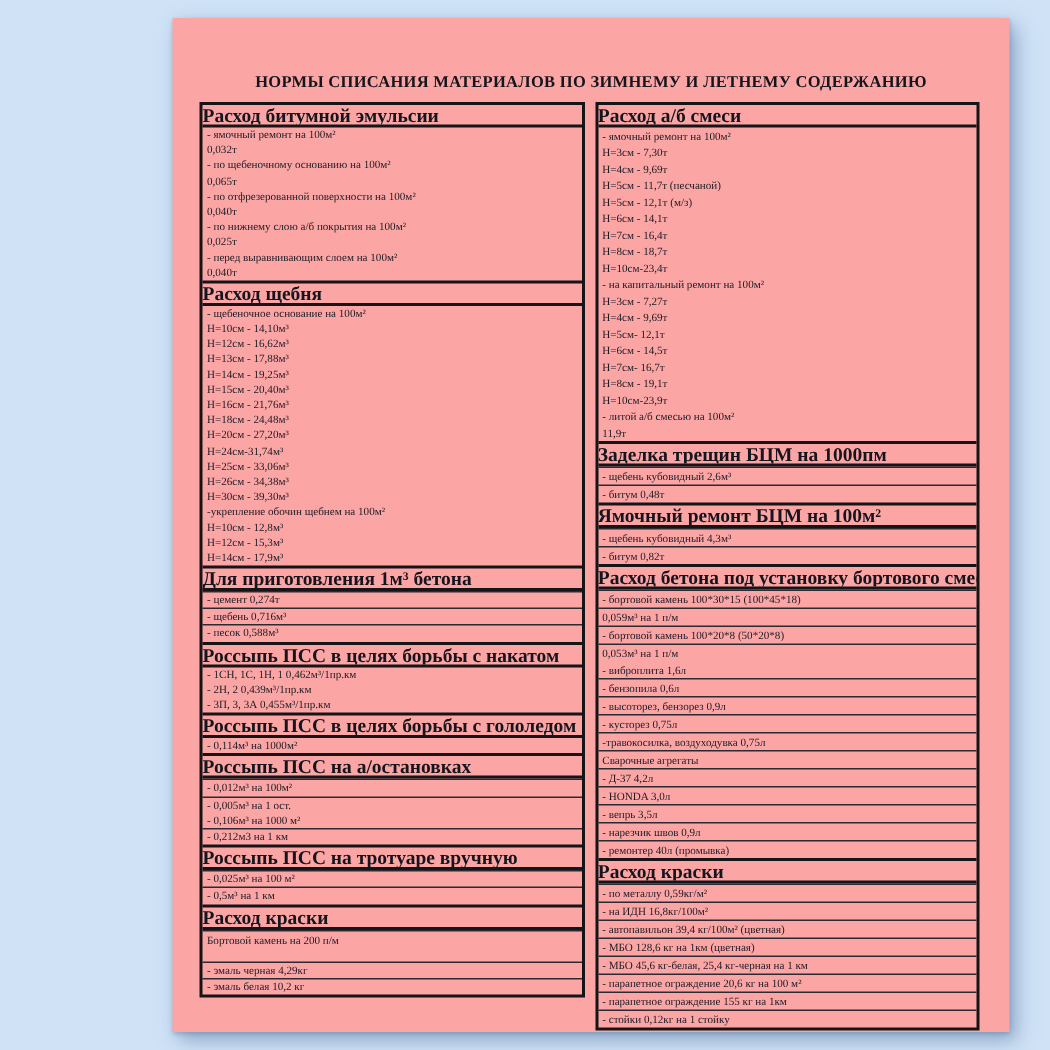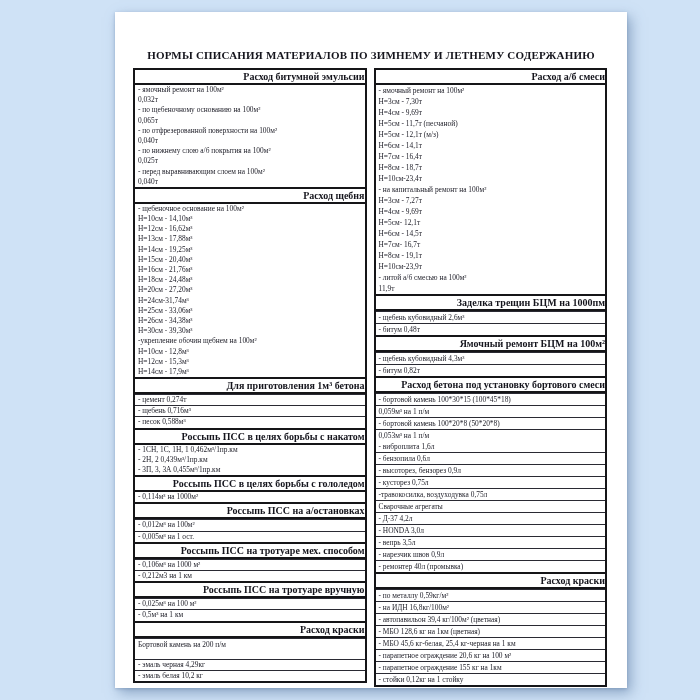--- a/index.html
+++ b/index.html
@@ -1,33 +1,33 @@
 <!DOCTYPE html>
 <html><head>
 <meta charset="utf-8">
 <style>
   html,body{margin:0;padding:0;}
   body{
     width:700px;height:700px;position:relative;overflow:hidden;
     font-family:"Liberation Serif","DejaVu Serif",serif;
   }
   .paper{
-    position:absolute;left:115px;top:12px;width:512px;height:676px;
-    background:#ffffff;
+    position:absolute;left:115px;top:12px;width:558px;height:676px;
+    background:#fca5a5;
     box-shadow:4px 5px 12px rgba(90,120,160,0.55), 0 1px 3px rgba(90,120,160,0.4);
   }
   .title{
     margin-top:37px;text-align:center;font-weight:bold;font-size:11px;
     letter-spacing:0.2px;color:#15151d;
   }
   .tables{display:flex;margin:7px 20px 0 18px;gap:7px;align-items:flex-start;}
   .col{flex:1;border:2px solid #151518;min-width:0;}
   .section{}
   .hdr{
-    font-weight:bold;text-align:right;font-size:10px;height:13px;line-height:13px;
+    font-weight:bold;text-align:left;font-size:13px;height:13px;line-height:13px;
     border-top:2px solid #151518;border-bottom:2px solid #151518;
     color:#15151d;white-space:nowrap;overflow:hidden;
   }
   .section:first-child .hdr{border-top:none;}
   .item{
     font-size:7.4px;padding-left:3px;white-space:nowrap;overflow:hidden;color:#1c1c26;
   }
   .col-left .item{height:10.2px;line-height:10.4px;}
   .col-right .item{height:11px;line-height:11.2px;}
   .col-left .item.tall{height:20.4px;line-height:12px;}
@@ -89,21 +89,20 @@
         <div class="section">
           <div class="hdr">Россыпь ПСС в целях борьбы с гололедом</div>
           <div class="item italic">- 0,114м³ на 1000м²</div>
         </div>
         <div class="section ruled">
           <div class="hdr">Россыпь ПСС на а/остановках</div>
           <div class="item italic">- 0,012м³ на 100м²</div>
           <div class="item italic">- 0,005м³ на 1 ост.</div>
         </div>
         <div class="section ruled">
-          <div class="hdr">Россыпь ПСС на тротуаре мех. способом</div>
           <div class="item italic">- 0,106м³ на 1000 м²</div>
           <div class="item italic">- 0,212м3 на 1 км</div>
         </div>
         <div class="section ruled">
           <div class="hdr">Россыпь ПСС на тротуаре вручную</div>
           <div class="item italic">- 0,025м³ на 100 м²</div>
           <div class="item italic">- 0,5м³ на 1 км</div>
         </div>
         <div class="section ruled">
           <div class="hdr">Расход краски</div>

